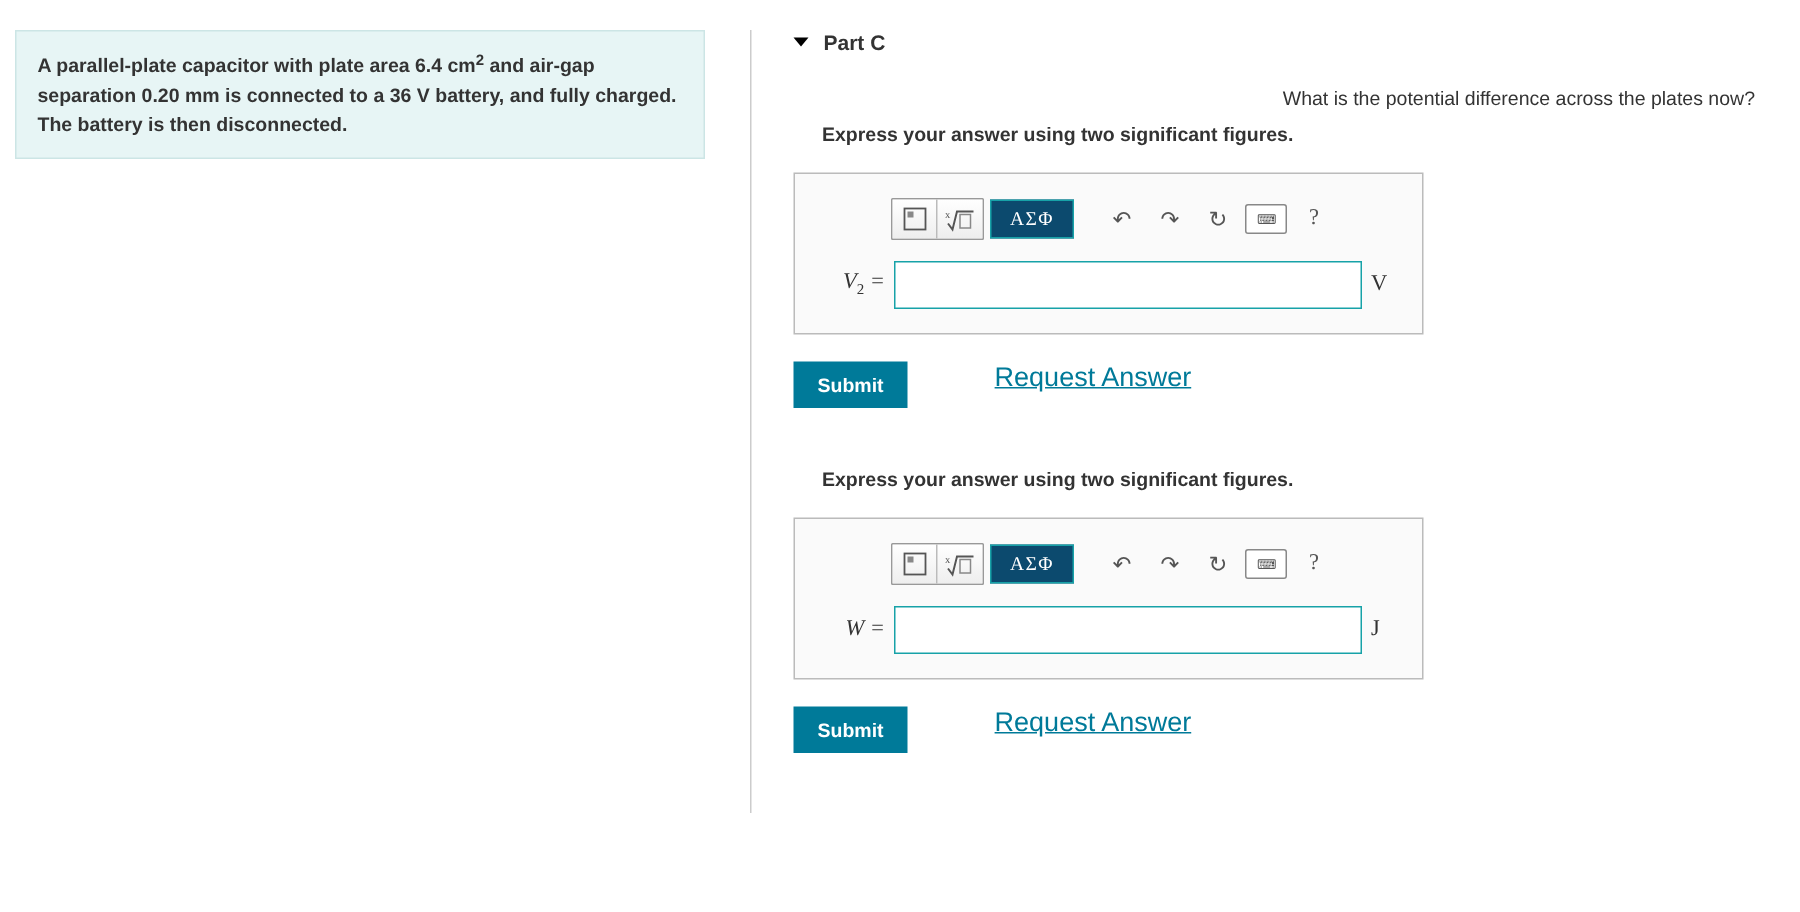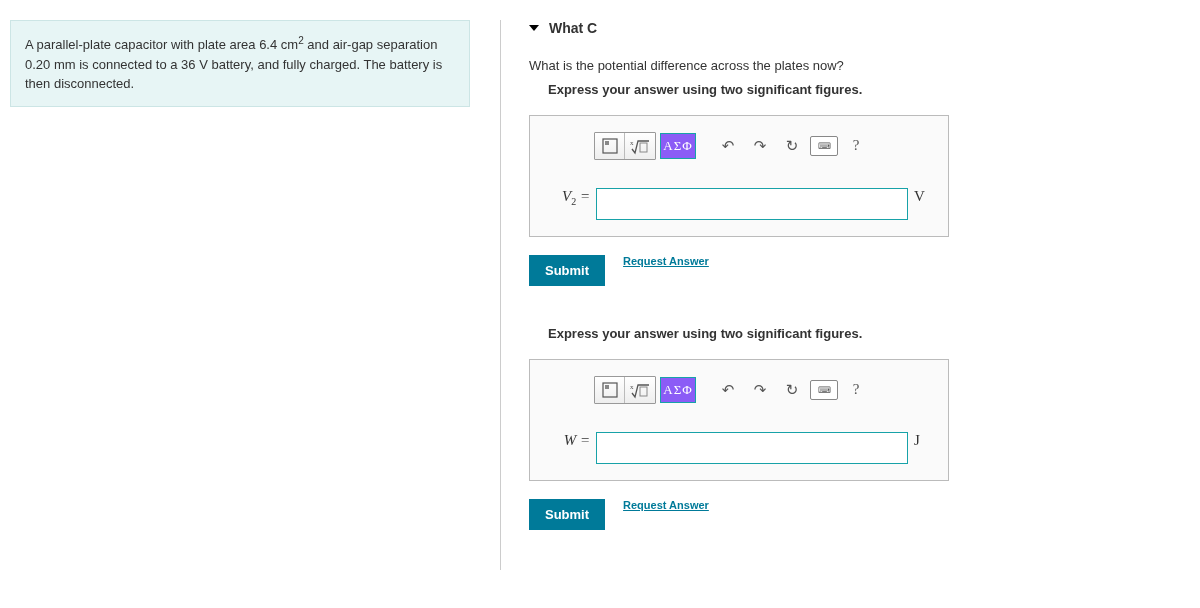--- a/index.html
+++ b/index.html
@@ -18,20 +18,21 @@
   .left-col {
     width: 460px;
     flex-shrink: 0;
   }
   .problem-box {
     background: #e7f5f5;
     border: 1px solid #cce5e5;
     padding: 12px 14px;
     line-height: 1.5;
     color: #333;
+    font-weight: bold;
   }
   .right-col {
     flex: 1;
     border-left: 1px solid #ccc;
     padding-left: 28px;
     padding-right: 20px;
   }
   .part {
     margin-bottom: 40px;
   }
@@ -48,20 +49,21 @@
     border-right: 5px solid transparent;
     border-top: 6px solid #000;
   }
   .part-title {
     font-weight: bold;
     font-size: 14px;
   }
   .question {
     margin-bottom: 6px;
     line-height: 1.5;
+    text-align: right;
   }
   .instr {
     font-weight: bold;
     margin-bottom: 18px;
     margin-left: 19px;
   }
   .answer-box {
     border: 1px solid #bbb;
     background: #fafafa;
     padding: 16px 14px 16px 14px;
@@ -107,22 +109,22 @@
     border-radius: 2px;
     display: flex; align-items: center; justify-content: center;
     font-size: 9px;
     letter-spacing: -1px;
     cursor: pointer;
     background: #fff;
     color: #555;
   }
   .answer-row {
     display: flex;
+    align-items: center;
     gap: 6px;
-    margin-top: 28px;
   }
   .var-label {
     font-family: "Times New Roman", serif;
     font-style: italic;
     width: 46px;
     text-align: right;
     font-size: 15px;
   }
   .var-label sub { font-style: normal; font-size: 10px; }
   .answer-input {
@@ -148,30 +150,31 @@
     background: #007a99;
     color: #fff;
     border: none;
     padding: 8px 16px;
     font-size: 13px;
     font-weight: bold;
     cursor: pointer;
   }
   .req-link {
     color: #007a99;
-    font-weight: bold;
+    font-weight: normal;
     text-decoration: underline;
-    font-size: 11px;
-    cursor: pointer;
+    font-size: 18px;
+    cursor: pointer;
+    margin-left: 40px;
   }
   .math-sup { font-size: 10px; vertical-align: super; }
   .serif { font-family: "Times New Roman", serif; }
   .tb-greek {
-    width: 36px;
-    background: #8b5cf6;
+    width: 56px;
+    background: #0c4a6e;
     color: #fff;
     border: 1px solid #17a2a8;
     font-size: 13px;
     letter-spacing: 1px;
   }
   .tb-rect {
     position: relative;
   }
   .tb-rect svg { width: 20px; height: 18px; }
 </style>
@@ -183,21 +186,21 @@
     <div class="problem-box">
       <span>A parallel-plate capacitor with plate area 6.4 cm</span><span class="math-sup">2</span><span> and air-gap separation 0.20 mm is connected to a 36 V battery, and fully charged. The battery is then disconnected.</span>
     </div>
   </div>
 
   <div class="right-col">
 
     <div class="part">
       <div class="part-header">
         <span class="caret"></span>
-        <span class="part-title">What C</span>
+        <span class="part-title">Part C</span>
       </div>
       <div class="question">What is the potential difference across the plates now?</div>
       <div class="instr">Express your answer using two significant figures.</div>
 
       <div class="answer-box">
         <div class="toolbar">
           <div class="tb-btn-group">
             <div class="tb-btn tb-rect">
               <svg viewBox="0 0 20 18">
                   <rect x="3" y="2" width="14" height="14" fill="none" stroke="#555" stroke-width="1.2"></rect>

